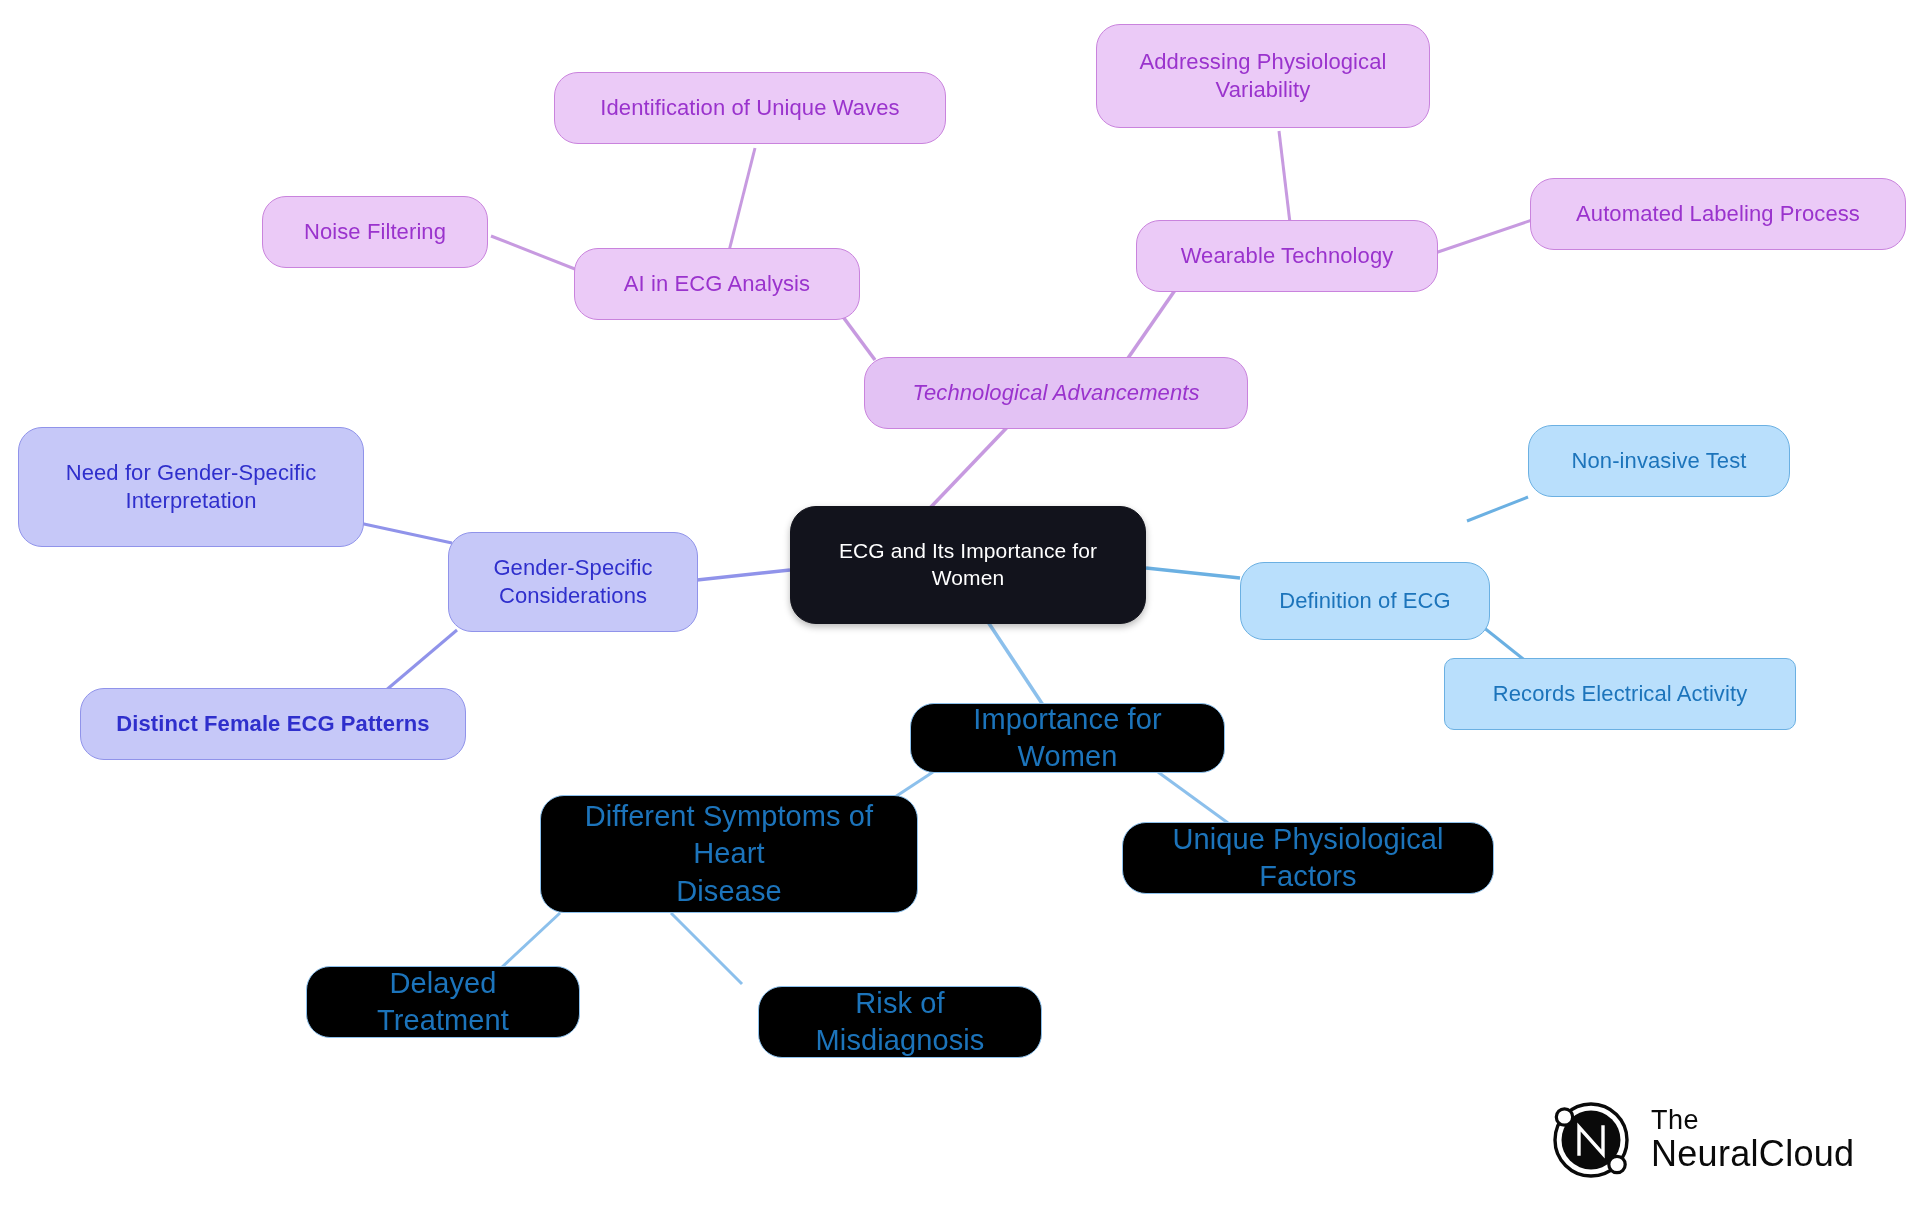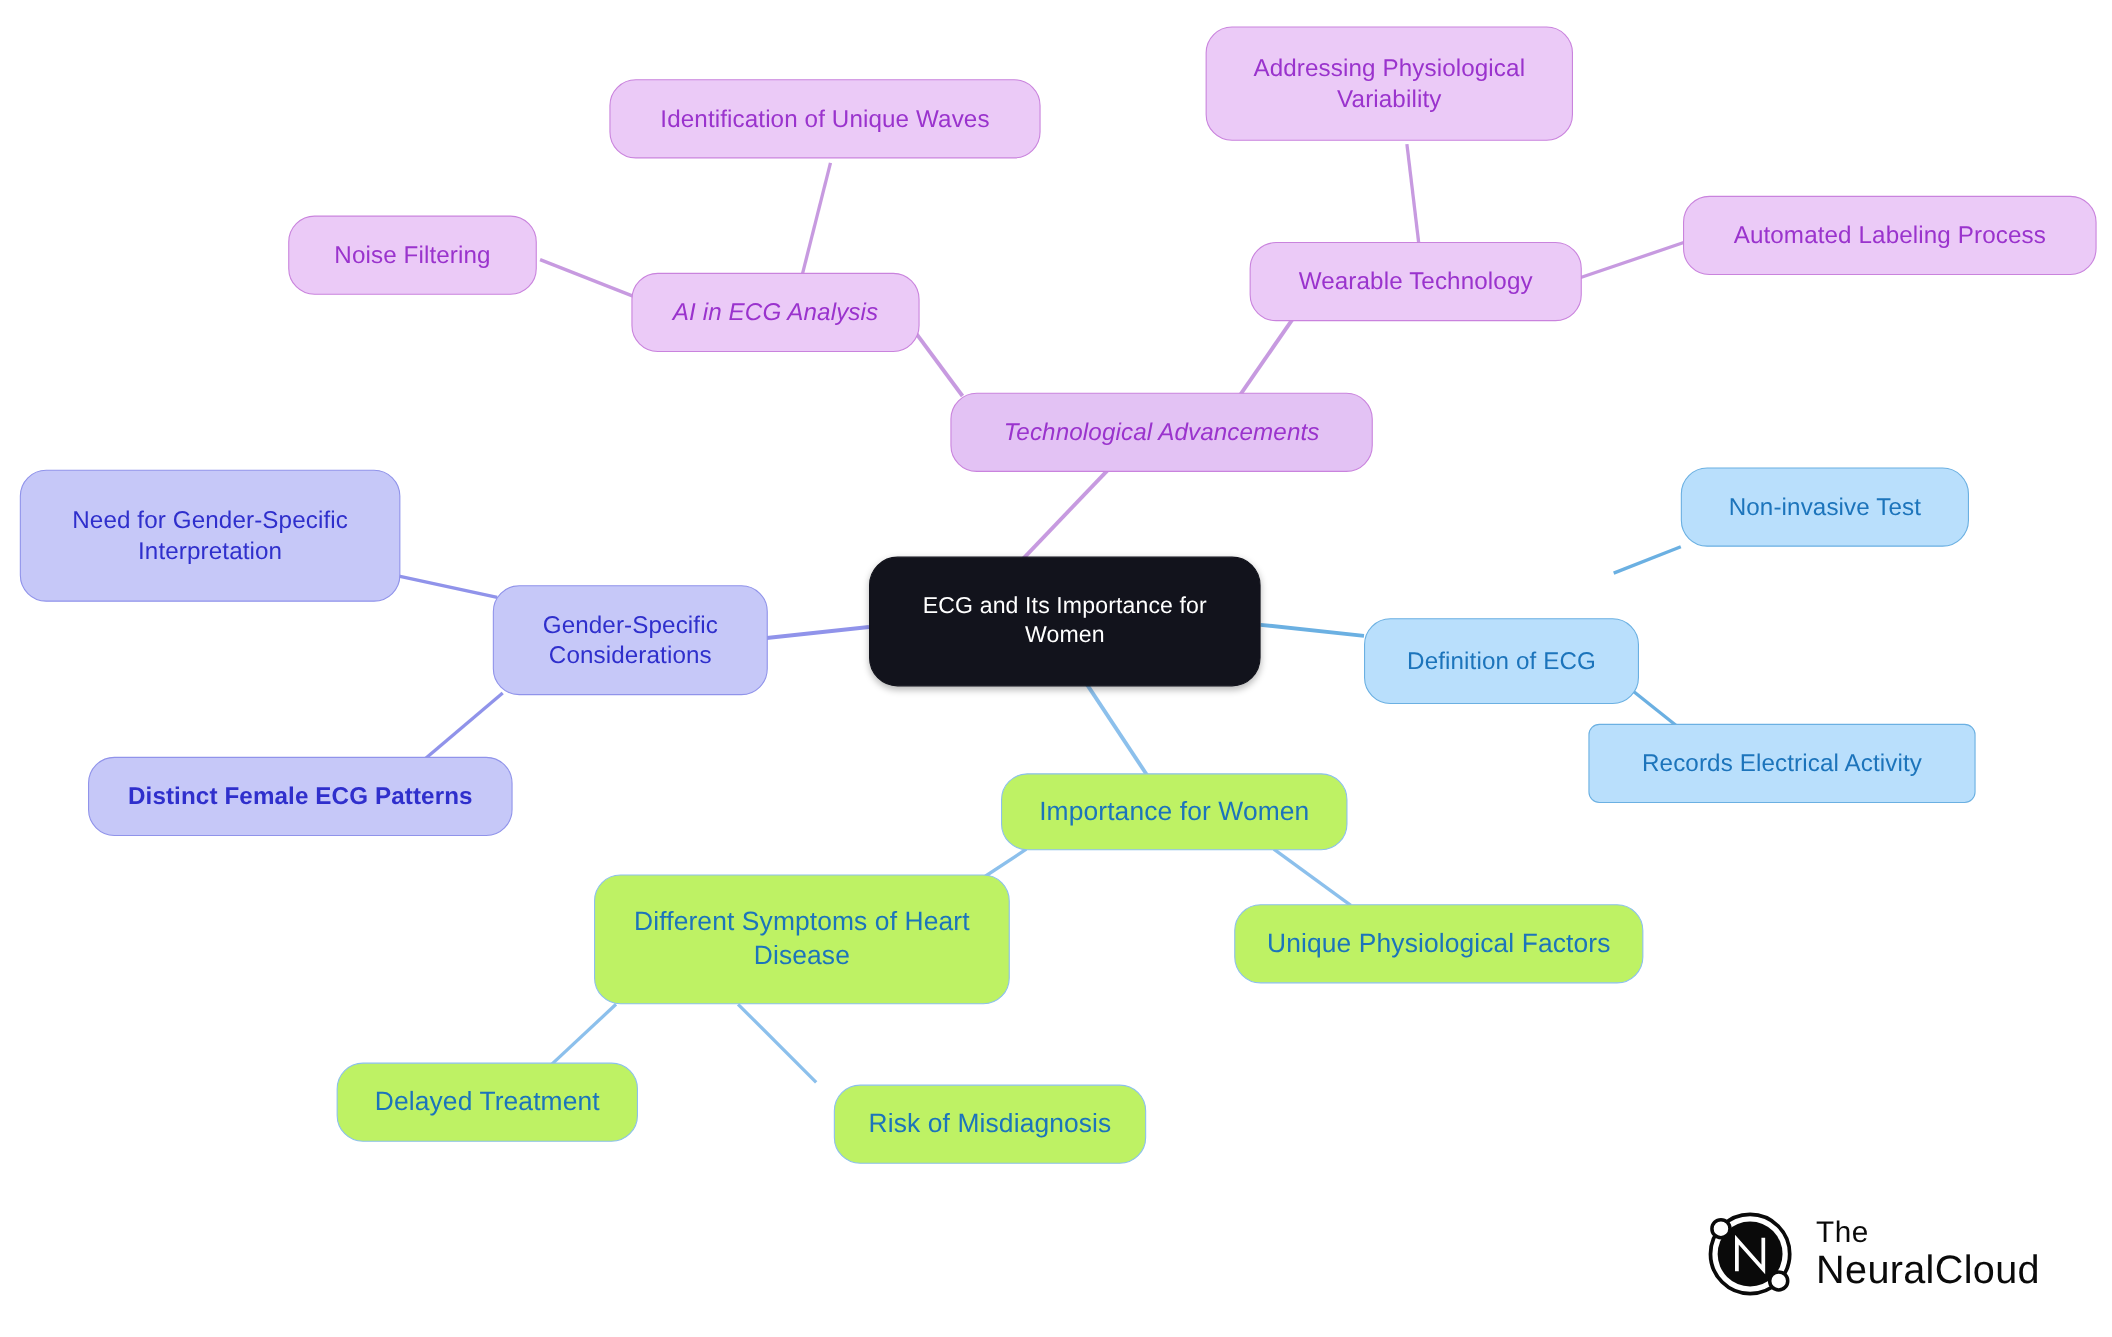--- a/index.html
+++ b/index.html
@@ -47,24 +47,24 @@
     border-radius: 26px;
     box-shadow: 0 3px 7px rgba(0,0,0,0.28);
   }
   .node.blue {
     background: #b9dffc;
     border-color: #6bb0e2;
     color: #1c74bb;
     font-size: 22px;
   }
   .node.lightblue {
-    background: #bef264;
+    background: #000000;
     border-color: #8cc0ec;
     color: #1c74bb;
-    font-size: 24px;
+    font-size: 29px;
   }
   .node.periwinkle {
     background: #c6c8f8;
     border-color: #9093ea;
     color: #2f2fcc;
     font-size: 22px;
   }
   .node.lilac {
     background: #ebcaf7;
     border-color: #c983dd;
@@ -170,21 +170,21 @@
   <div class="node periwinkle" style="left:448px; top:532px; width:250px; height:100px;">Gender-Specific
 Considerations</div>
 
   <div class="node periwinkle" style="left:18px; top:427px; width:346px; height:120px;">Need for Gender-Specific
 Interpretation</div>
 
   <div class="node periwinkle" style="left:80px; top:688px; width:386px; height:72px;font-weight:bold;">Distinct Female ECG Patterns</div>
 
   <div class="node lilac-strong" style="left:864px; top:357px; width:384px; height:72px;font-style:italic;">Technological Advancements</div>
 
-  <div class="node lilac" style="left:574px; top:248px; width:262px; height:72px;font-style:italic;">AI in ECG Analysis</div>
+  <div class="node lilac" style="left:574px; top:248px; width:286px; height:72px;">AI in ECG Analysis</div>
 
   <div class="node lilac" style="left:554px; top:72px; width:392px; height:72px;">Identification of Unique Waves</div>
 
   <div class="node lilac" style="left:262px; top:196px; width:226px; height:72px;">Noise Filtering</div>
 
   <div class="node lilac" style="left:1136px; top:220px; width:302px; height:72px;">Wearable Technology</div>
 
   <div class="node lilac" style="left:1096px; top:24px; width:334px; height:104px;">Addressing Physiological
 Variability</div>
 

